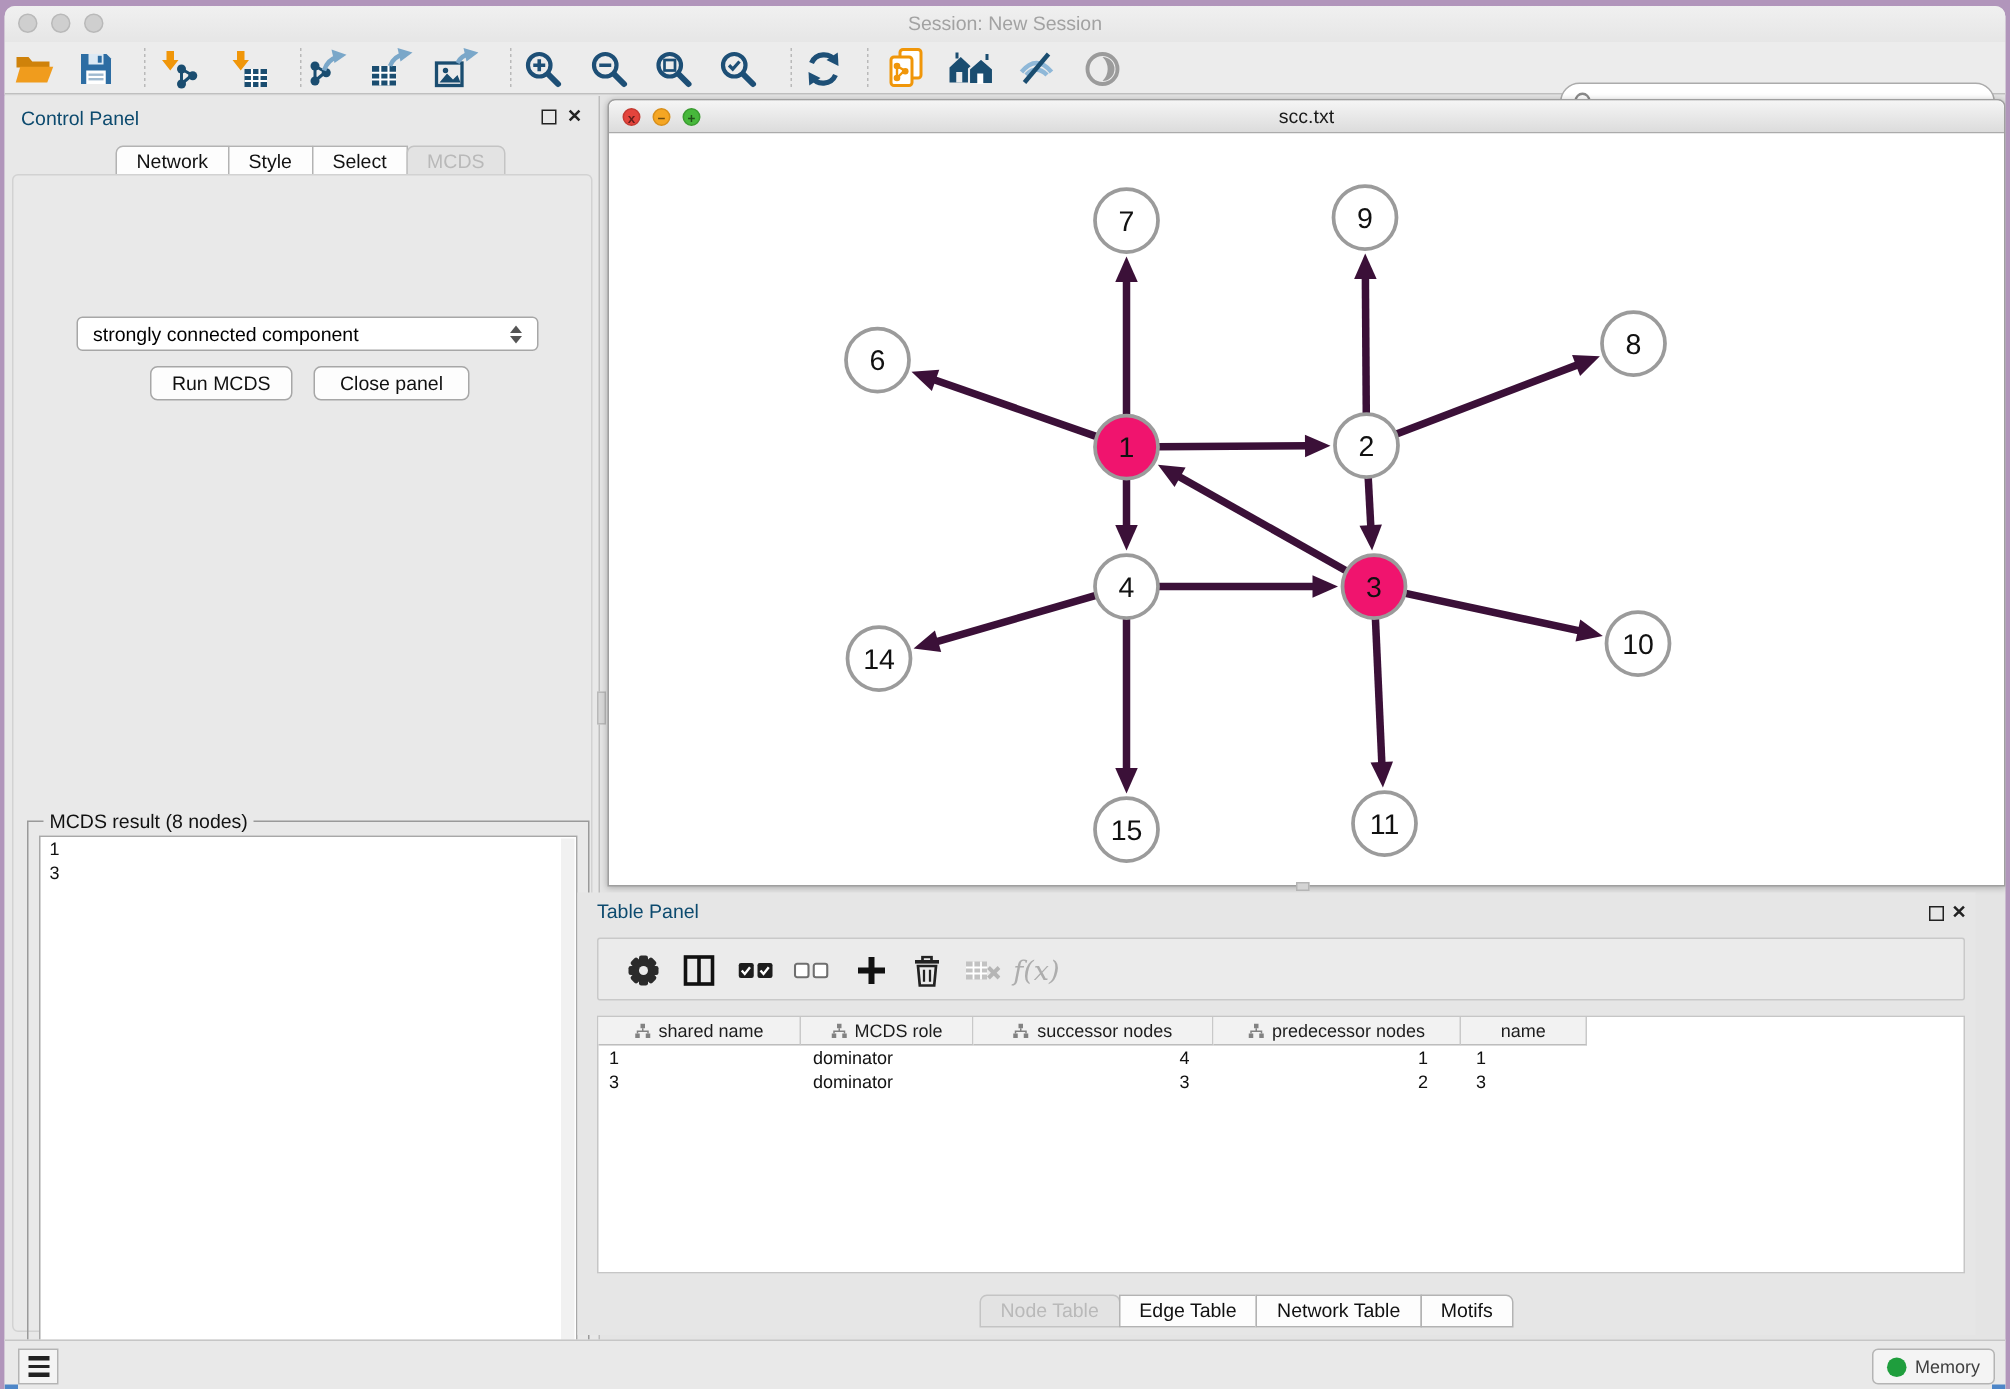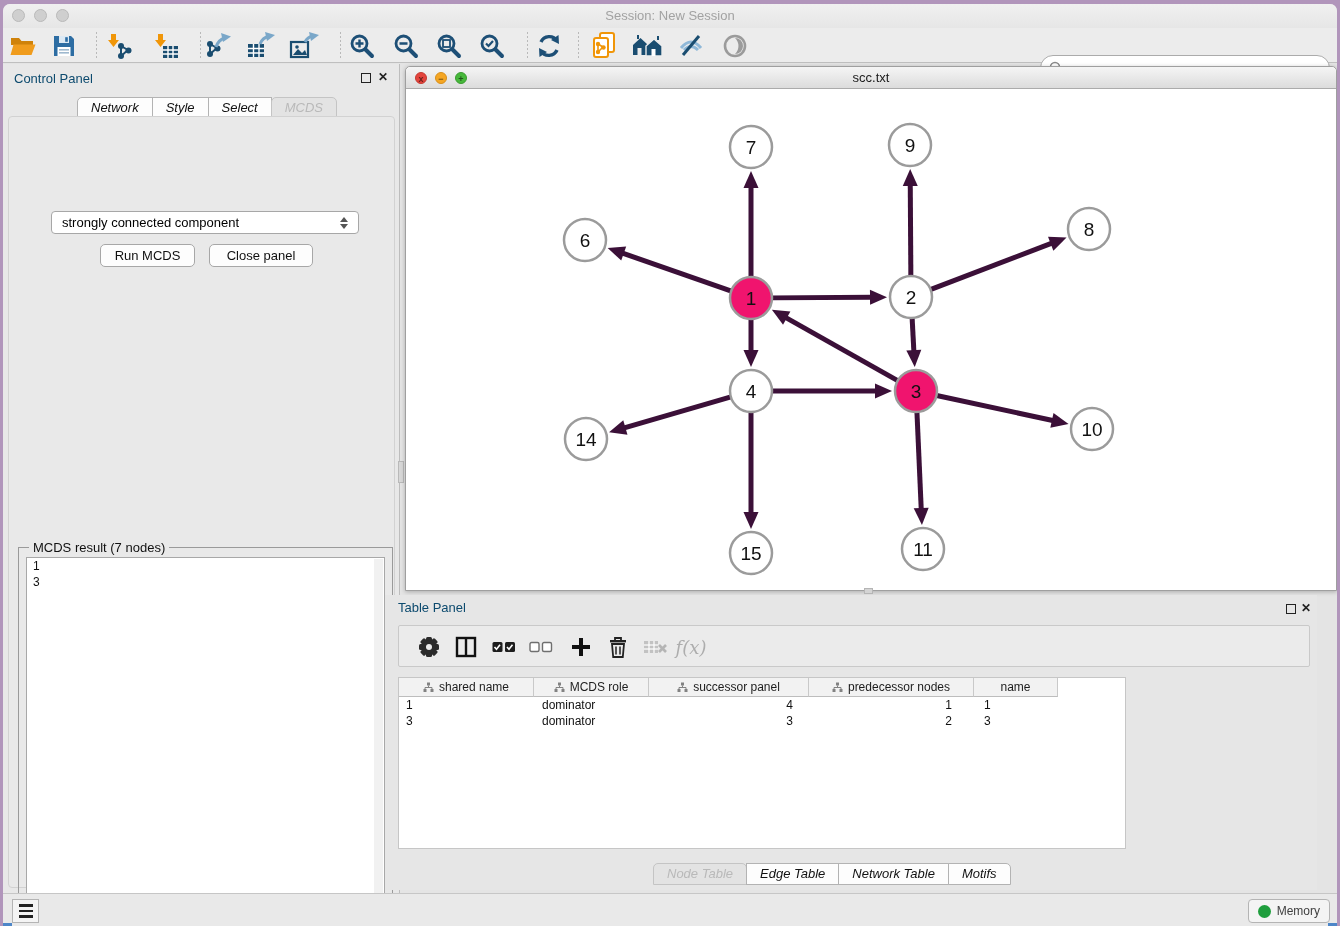--- a/index.html
+++ b/index.html
@@ -36,21 +36,21 @@
                    background:#e8e8e8; border-right:1px solid #bdbdbd; }
   .panel-title { font-size:13px; color:#0c4a6e; }
   .cp-head { position:absolute; left:11px; top:7px; }
   .float-btn, .close-btn { position:absolute; top:7px; width:12px; height:12px;
                            font-size:12px; line-height:12px; color:#222; text-align:center; }
   .float-btn { border:1.5px solid #222; width:10px; height:10px; top:9px; }
   .cp-float { right:28px; } .cp-close { right:10px; font-weight:bold; }
   .tabs-row { position:absolute; display:flex; }
   .cp-tabs { left:75px; top:33px; }
   .ui-tab { border:1px solid #b3b3b3; background:#fdfdfd; color:#111; font-size:13px;
-            padding:2px 13px 3px; margin-left:-1px; cursor:default; white-space:nowrap;font-style:italic; }
+            padding:2px 13px 3px; margin-left:-1px; cursor:default; white-space:nowrap; }
   .ui-tab:first-child { border-top-left-radius:5px; }
   .ui-tab:last-child  { border-top-right-radius:5px; }
   .ui-tab.active { background:#e3e3e3; color:#b9b9b9; border-color:#c4c4c4;
                    border-top-left-radius:5px; border-top-right-radius:5px; }
   .cp-content { position:absolute; left:5px; top:52px; width:387px; height:772px;
                 background:#e9e9e9; border:1px solid #d2d2d2; border-radius:4px; }
   .opt-label { position:absolute; left:0; top:78px; width:100%; text-align:center;
                font-size:13px; color:#111; }
   .criterion-select { position:absolute; left:42px; top:94px; width:308px; height:23px;
                       background:#fff; border:1px solid #a7a7a7; border-radius:4px;
@@ -97,21 +97,21 @@
 
   
   .table-panel { position:absolute; left:382px; top:591px; width:932px; height:295px; background:#e6e6e6; }
   .tp-head { position:absolute; left:13px; top:5px; }
   .tp-float { right:21px; } .tp-close { right:5px; font-weight:bold; }
   .tp-toolbar { position:absolute; left:13px; top:30px; width:912px; height:42px;
                 background:#ebebeb; border:1px solid #c9c9c9; border-radius:2px; }
   .tp-icon { position:absolute; top:5px; width:32px; height:32px; display:flex;
              align-items:center; justify-content:center; }
   .fx-label { font-size:18px; font-style:italic; font-family:"DejaVu Serif", serif; color:#adadad; }
-  .tbl { position:absolute; left:13px; top:82px; width:728px; height:172px;
+  .tbl { position:absolute; left:13px; top:82px; width:912px; height:172px;
          background:#fff; border:1px solid #c6c6c6; }
   .tbl-header { position:absolute; left:0; top:0; height:19px; display:flex; }
   .th { background:#f2f2f2; border-right:1px solid #c9c9c9; border-bottom:1px solid #bdbdbd;
         display:flex; align-items:center; justify-content:center; gap:5px;
         font-size:12px; color:#1d1d1d; height:19px; }
   .tbl-body { position:absolute; left:0; top:19px; width:100%; }
   .trow { display:flex; height:16px; }
   .td { font-size:12px; color:#111; line-height:16px; white-space:nowrap; overflow:hidden; }
   .tp-tabs { left:269px; top:268px; }
 
@@ -321,21 +321,21 @@
       <div class="criterion-select">
         <span class="val">strongly connected component</span>
         <span class="spin">
             <i class="up"></i>
             <i class="dn"></i>
           </span>
       </div>
       <div class="cp-btn run-btn">Run MCDS</div>
       <div class="cp-btn closep-btn">Close panel</div>
       <div class="mcds-group">
-        <div class="mcds-legend">MCDS result (7 nodes)</div>
+        <div class="mcds-legend">MCDS result (8 nodes)</div>
         <div class="mcds-textarea">
           <div id="mcds-result-lines">
               <div class="result-line">1</div>
               <div class="result-line">3</div>
             </div>
           <div class="mcds-scroll"></div>
         </div>
       </div>
     </div>
   </div>
@@ -545,21 +545,21 @@
             </svg>
             <span>MCDS role</span>
           </div>
           <div class="th" style="width: 160px;">
             <svg width="11" height="11" viewBox="0 0 11 11">
               <rect x="4" y="0.5" width="3" height="3" fill="#828282"></rect>
               <rect x="0.5" y="7" width="3" height="3" fill="#828282"></rect>
               <rect x="7.5" y="7" width="3" height="3" fill="#828282"></rect>
               <path d="M5.5 3.5 V5.5 M2 7 V5.5 H9 V7" fill="none" stroke="#828282" stroke-width="1"></path>
             </svg>
-            <span>successor panel</span>
+            <span>successor nodes</span>
           </div>
           <div class="th" style="width: 165px;">
             <svg width="11" height="11" viewBox="0 0 11 11">
               <rect x="4" y="0.5" width="3" height="3" fill="#828282"></rect>
               <rect x="0.5" y="7" width="3" height="3" fill="#828282"></rect>
               <rect x="7.5" y="7" width="3" height="3" fill="#828282"></rect>
               <path d="M5.5 3.5 V5.5 M2 7 V5.5 H9 V7" fill="none" stroke="#828282" stroke-width="1"></path>
             </svg>
             <span>predecessor nodes</span>
           </div>

